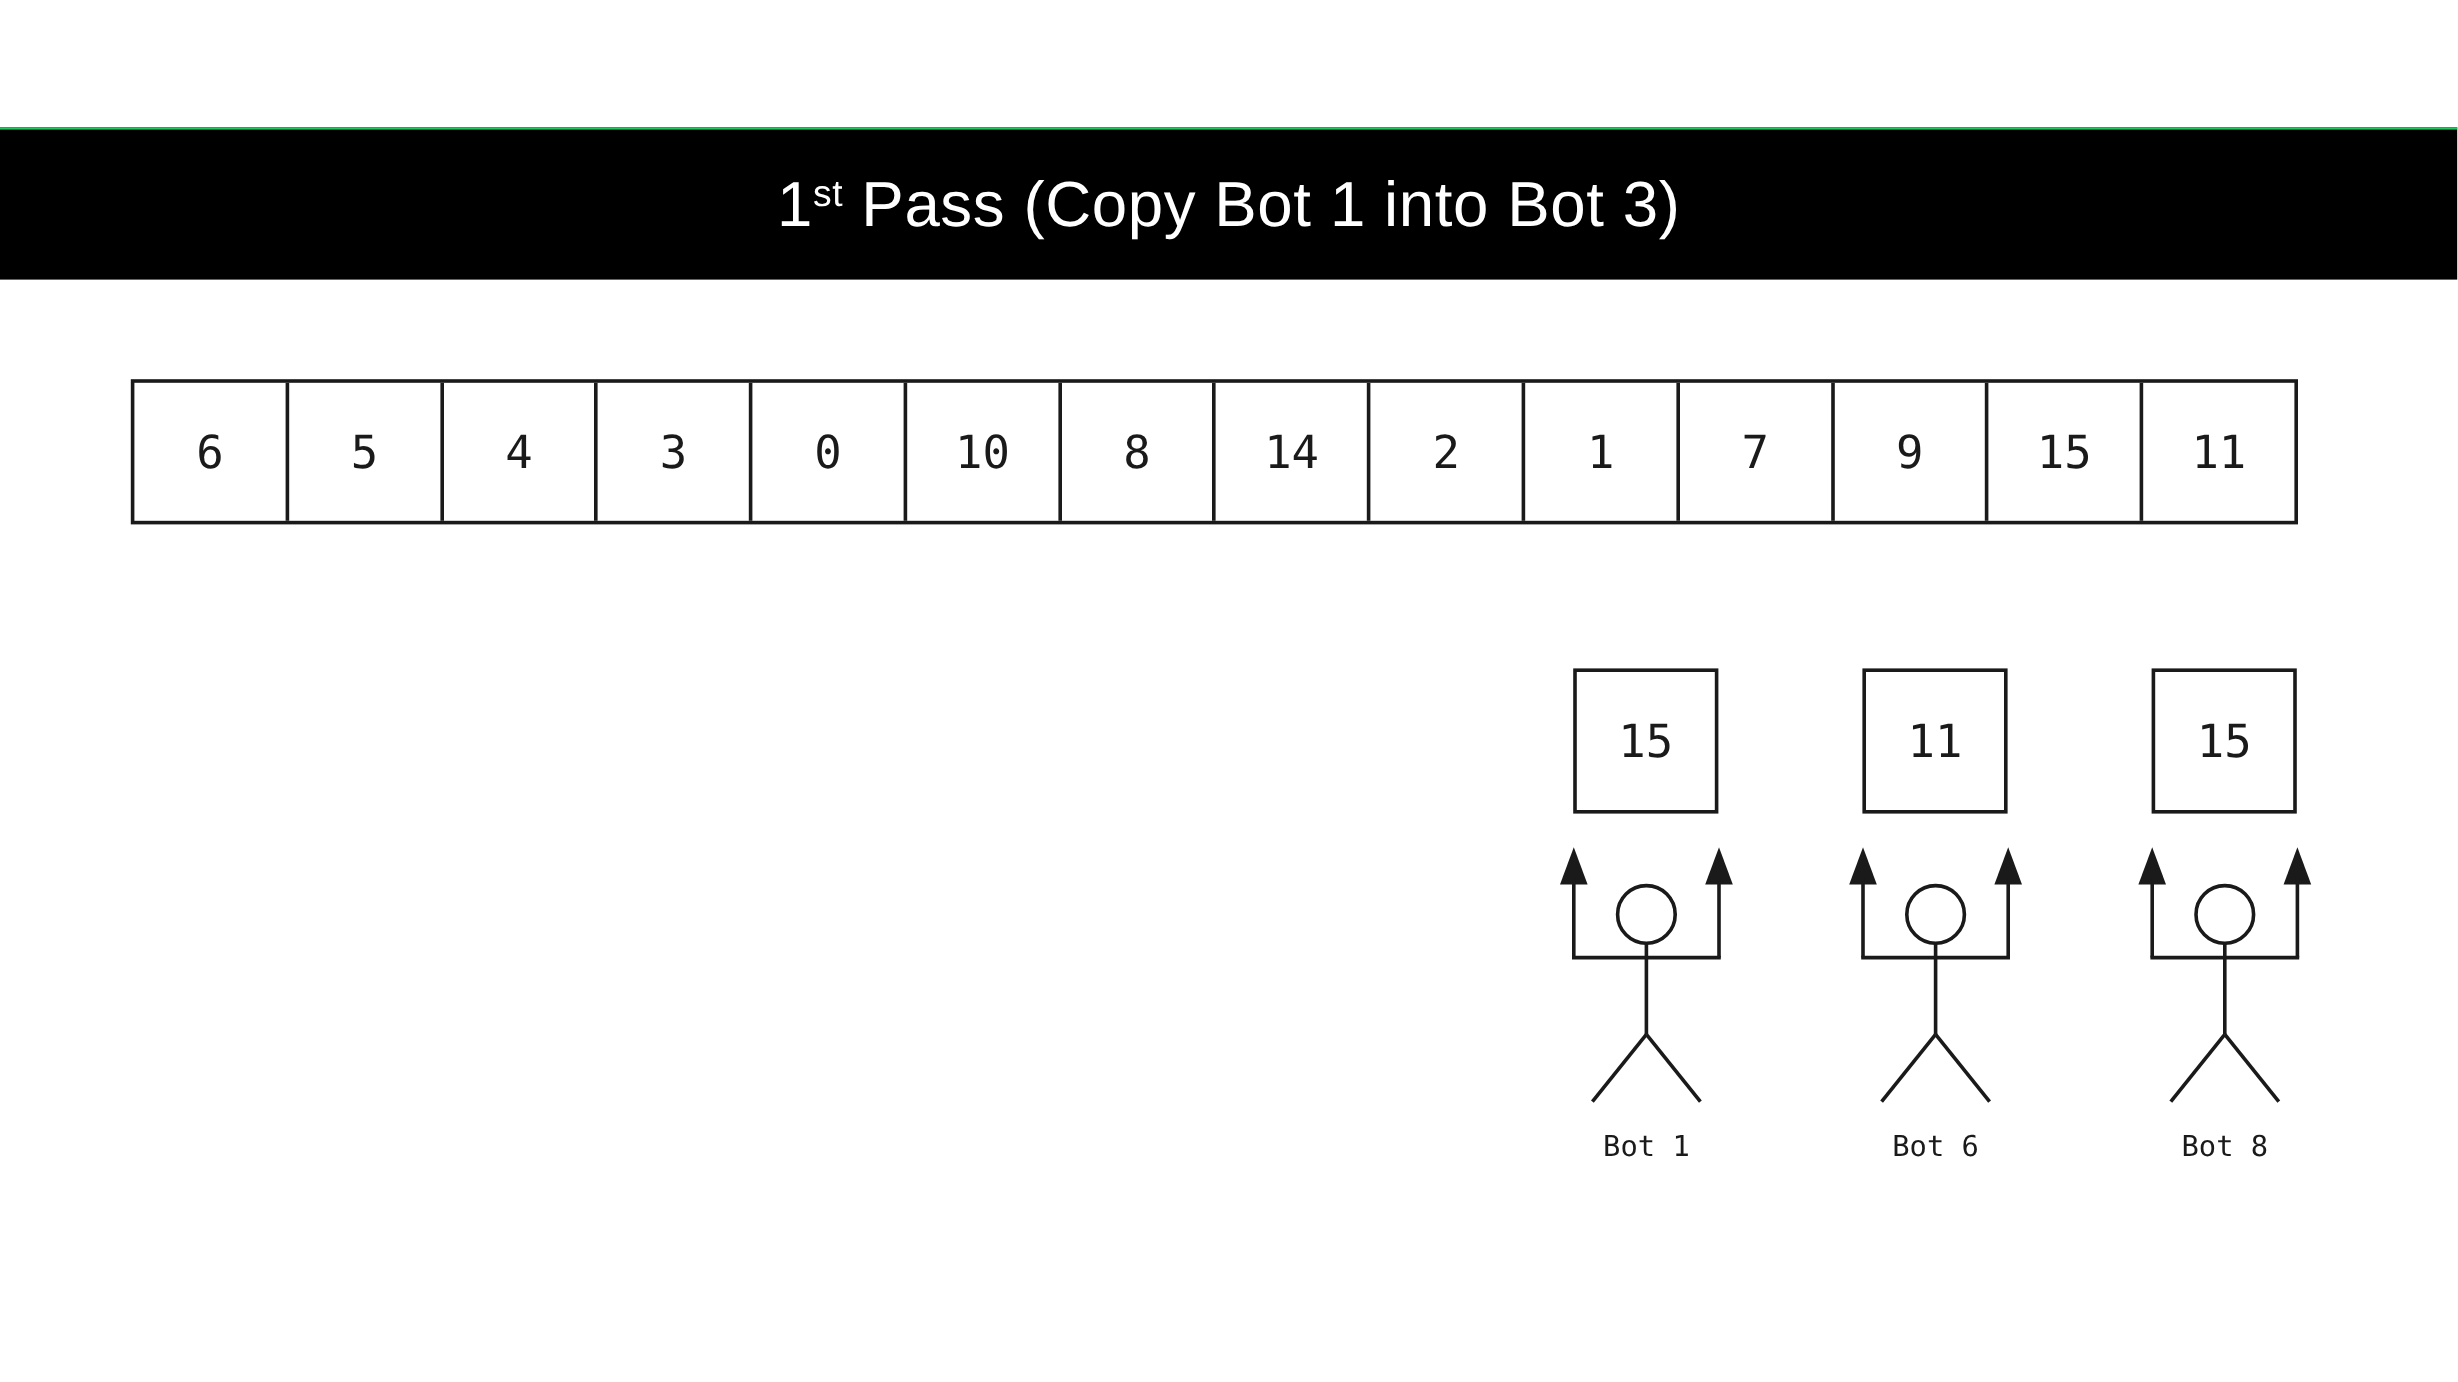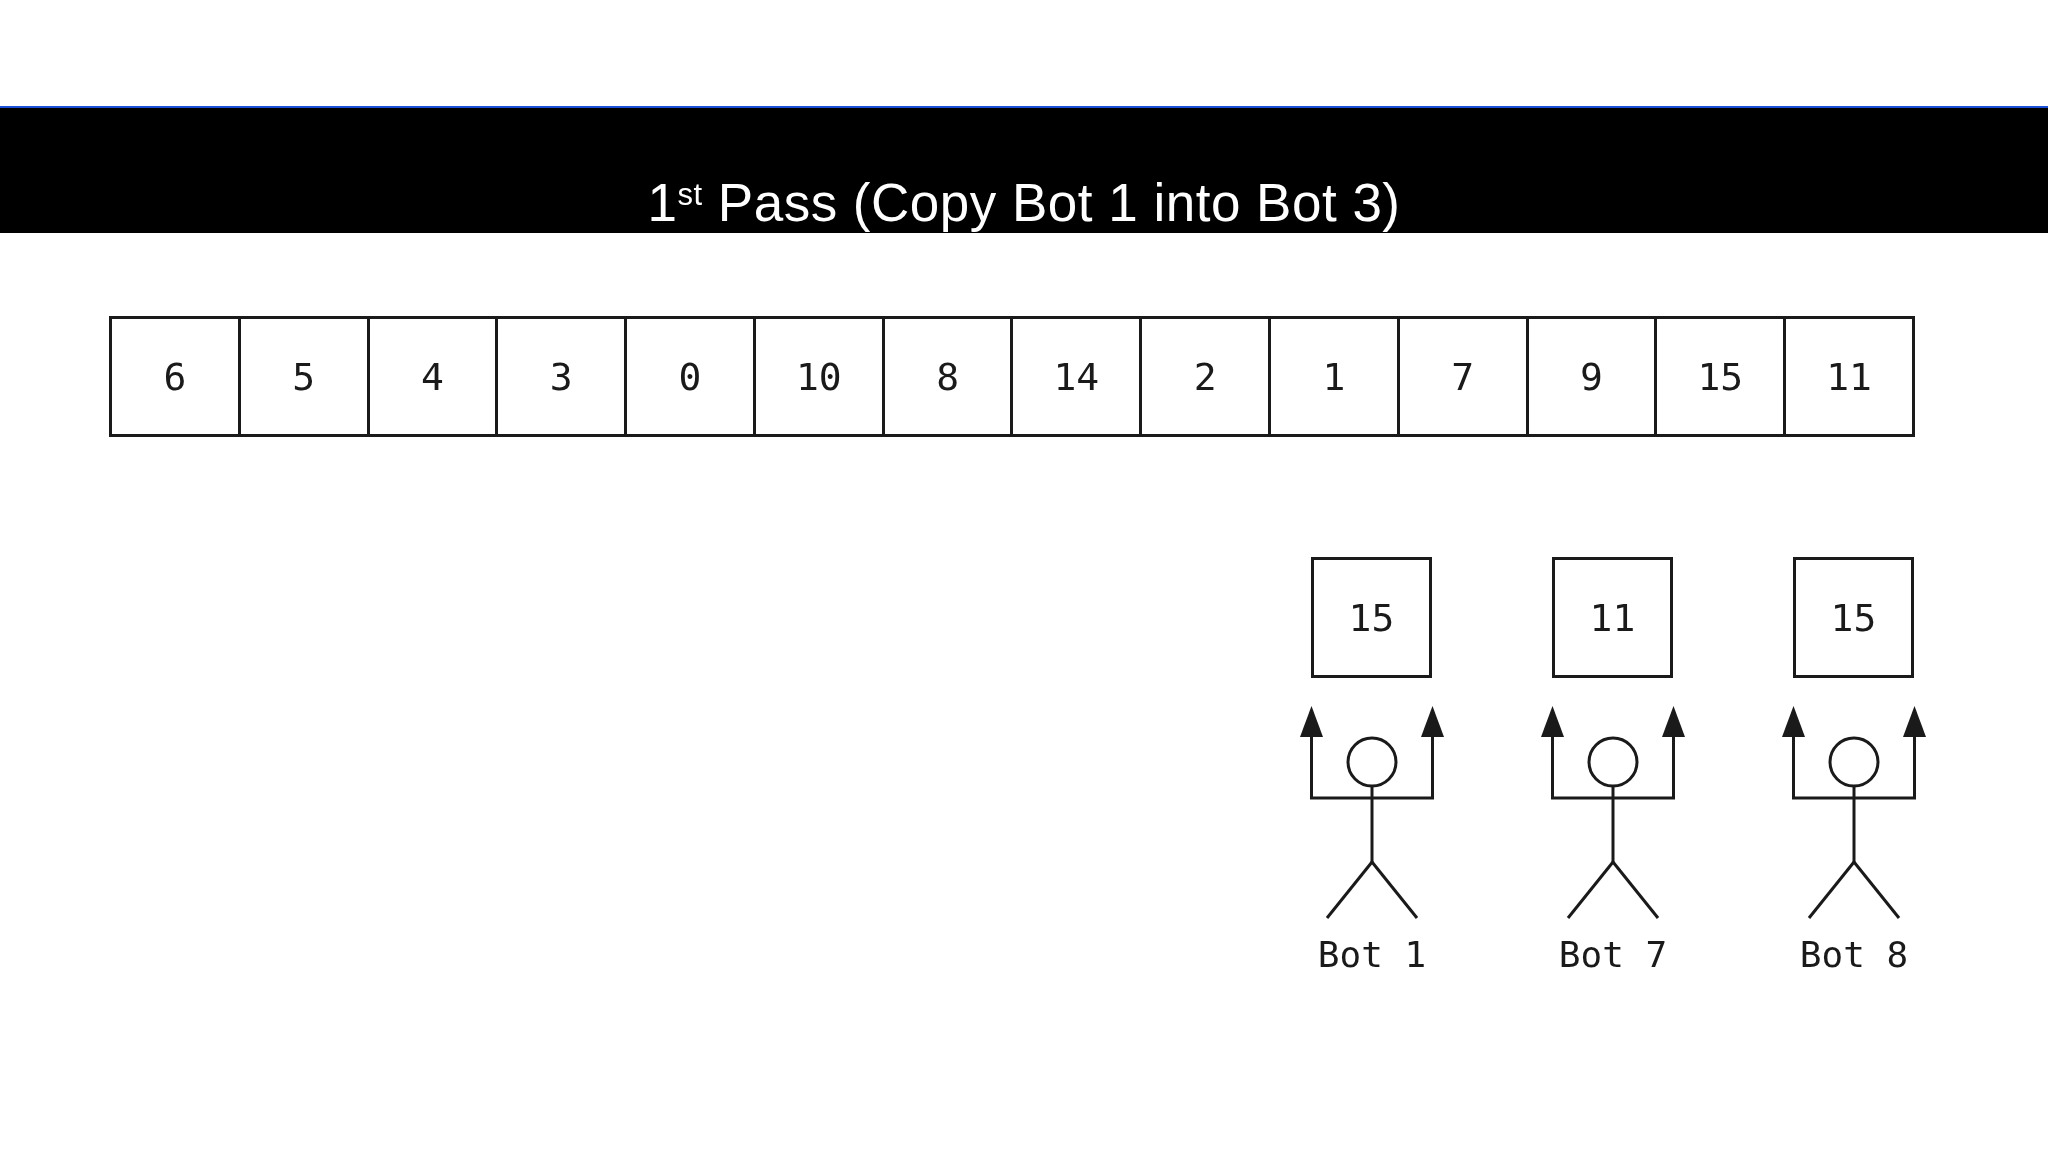--- a/index.html
+++ b/index.html
@@ -13,24 +13,24 @@
     color: #1a1a1a;
   }
 
   
   .banner {
     position: absolute;
     left: 0; top: 106px;
     width: 100%;
     height: 127px;
     background: #000000;
-    border-top: 2px solid #1d4ed8;
+    border-top: 2px solid #22c55e;
     box-sizing: border-box;
     display: flex;
-    align-items: flex-end;
+    align-items: center;
     justify-content: center;
   }
   .banner-title {
     font-family: "Liberation Sans", sans-serif;
     font-size: 53px;
     color: #ffffff;
     white-space: pre;
     letter-spacing: 0.5px;
   }
   .banner-title .ordinal {
@@ -88,21 +88,21 @@
     left: 0; top: 143px;
     width: 180px; height: 225px;
   }
   .bot-label {
     position: absolute;
     left: 0; top: 378px;
     width: 180px;
     height: 40px;
     line-height: 40px;
     text-align: center;
-    font-size: 36px;
+    font-size: 24px;
   }
 </style>
 </head>
 <body>
 
 <div id="slide">
 
   <div class="banner">
     <div class="banner-title"><span>1</span><span class="ordinal">st</span><span> Pass (Copy Bot 1 into Bot 3)</span></div>
   </div>
@@ -150,21 +150,21 @@
       <polygon points="29.5,6 41,37 18,37" fill="#1a1a1a" stroke="none"></polygon>
       <polygon points="150.5,6 162,37 139,37" fill="#1a1a1a" stroke="none"></polygon>
       <line x1="29.5" y1="30" x2="29.5" y2="98"></line>
       <line x1="150.5" y1="30" x2="150.5" y2="98"></line>
       <line x1="28" y1="98" x2="152" y2="98"></line>
       <circle cx="90" cy="62" r="24" fill="#ffffff"></circle>
       <line x1="90" y1="86" x2="90" y2="162"></line>
       <line x1="90" y1="162" x2="45" y2="218"></line>
       <line x1="90" y1="162" x2="135" y2="218"></line>
     </svg>
-    <div class="bot-label">Bot 7</div>
+    <div class="bot-label">Bot 6</div>
   </div>
 
   <div class="bot bot-3">
     <div class="bot-value-box">
       <span>15</span>
     </div>
     <svg class="bot-figure" viewBox="0 0 180 225" fill="none" stroke="#1a1a1a" stroke-width="3">
       <polygon points="29.5,6 41,37 18,37" fill="#1a1a1a" stroke="none"></polygon>
       <polygon points="150.5,6 162,37 139,37" fill="#1a1a1a" stroke="none"></polygon>
       <line x1="29.5" y1="30" x2="29.5" y2="98"></line>

